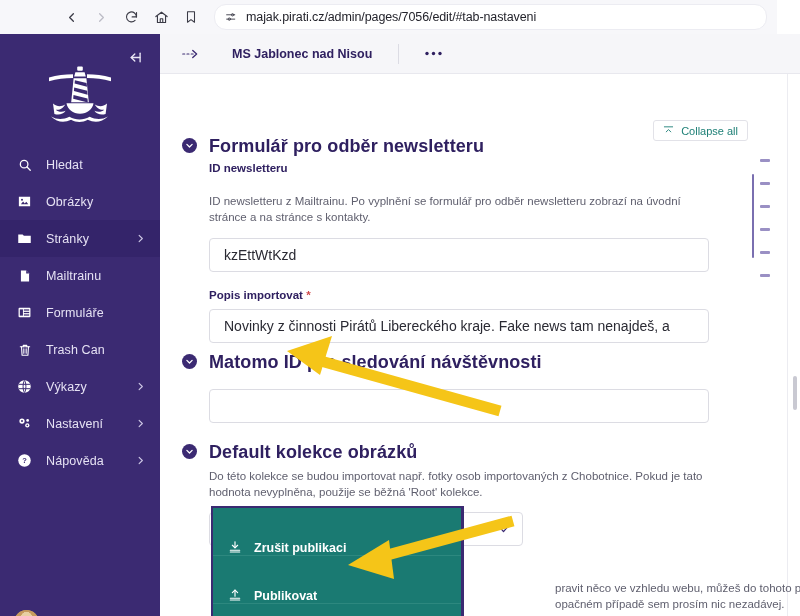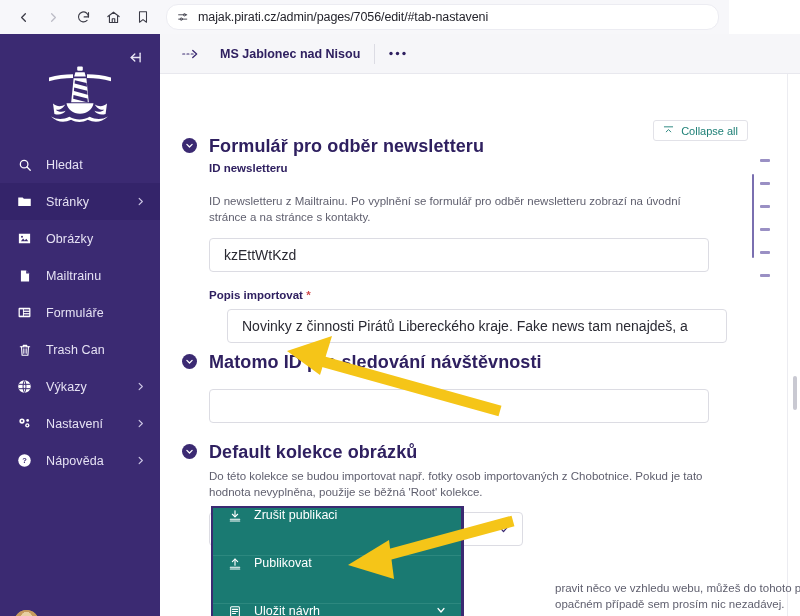--- a/index.html
+++ b/index.html
@@ -9,20 +9,21 @@
     background:#ffffff;
     -webkit-font-smoothing:antialiased;
   }
   .app{position:relative;width:800px;height:616px;overflow:hidden;}
 
   
   .browser-bar{
     position:absolute;left:0;top:0;width:729px;height:34px;
     background:#f7f7fa;display:flex;align-items:center;gap:0;
     border-bottom:1px solid #e6e6ec;
+    padding-left:48px;
   }
   .nav-btn{
     width:30px;height:30px;display:flex;align-items:center;justify-content:center;
     color:#3b3b46;flex:none;
   }
   .nav-btn:first-child{margin-left:8px;}
   .nav-btn.disabled{color:#bcbcc6;}
   .urlbar{
     margin-left:8px;margin-right:10px;flex:1;height:24px;background:#ffffff;
     border-radius:12px;display:flex;align-items:center;gap:8px;padding:0 10px;
@@ -73,21 +74,21 @@
   .sb-user .u-name{flex:1;font-size:12.5px;font-weight:bold;color:#ffffff;}
   .sb-user .u-chev{color:#d8d3ea;display:flex;align-items:center;}
 
   
   .main{
     position:absolute;left:160px;top:34px;width:640px;height:582px;
     background:#ffffff;overflow:hidden;
   }
   .topbar{
     height:40px;background:#f6f6f9;border-bottom:1px solid #e8e8ee;
-    display:flex;align-items:center;padding:0 0 0 22px;gap:0;box-sizing:border-box;
+    display:flex;align-items:center;padding:0 0 0 22px;gap:12px;box-sizing:border-box;
   }
   .bc-arrow{color:#3b2a72;display:flex;align-items:center;margin-right:18px;}
   .bc-title{font-size:12.5px;font-weight:bold;color:#2f2060;white-space:nowrap;}
   .bc-sep{width:1px;height:20px;background:#dcdce4;margin:0 14px;}
   .bc-dots{color:#2f2060;font-size:15px;letter-spacing:1.5px;line-height:8px;display:flex;align-items:center;}
 
   .content{
     position:absolute;left:0;top:40px;width:600px;height:542px;
     background:#ffffff;overflow:hidden;
   }
@@ -139,22 +140,22 @@
   
   .pub-shell{
     position:absolute;left:211px;top:506px;width:253px;height:110px;
     background:#3b2a72;box-sizing:border-box;padding:0;
   }
   .pub-menu{
     position:absolute;left:213px;top:508px;width:248px;background:#1a7a72;
     box-sizing:border-box;
   }
   .pub-item{
-    height:48px;display:flex;align-items:flex-start;gap:11px;padding:0 14px;
-    box-sizing:border-box;color:#ffffff;font-size:12.5px;font-weight:normal;
+    height:48px;display:flex;align-items:flex-end;gap:11px;padding:0 14px;
+    box-sizing:border-box;color:#ffffff;font-size:12.5px;font-weight:bold;
     border-bottom:1px solid #2d887f;
   }
   .pub-item .pi-ico{width:16px;height:16px;display:flex;align-items:center;justify-content:center;flex:none;}
   .pub-item .pi-label{flex:1;white-space:nowrap;}
   .pub-item .pi-chev{display:flex;align-items:center;color:#ffffff;}
   .pub-item.last{border-bottom:none;}
 
   .pilcrow{
     position:absolute;left:190px;top:533px;font-size:17px;color:#3b2a72;font-weight:bold;
     font-family:"Liberation Serif",serif;
@@ -244,43 +245,43 @@
       <div class="menu-item">
         <span class="mi-ico">
           <svg width="14" height="14" viewBox="0 0 24 24" fill="none" stroke="currentColor" stroke-width="2.2" stroke-linecap="round">
               <circle cx="10.5" cy="10.5" r="6.5"></circle>
               <line x1="15.5" y1="15.5" x2="21" y2="21"></line>
             </svg>
         </span>
         <span class="mi-label">Hledat</span>
       </div>
 
+      <div class="menu-item">
+        <span class="mi-ico">
+          <svg width="15" height="15" viewBox="0 0 24 24" fill="currentColor">
+              <path d="M3 4.5h18v15H3zM6.2 16.5l3.6-4.6 2.6 3.2 2.4-2.8 3.2 4.2z" fill="currentColor"></path>
+              <path d="M6.2 16.5l3.6-4.6 2.6 3.2 2.4-2.8 3.2 4.2z" fill="#3b2a72"></path>
+              <circle cx="8" cy="9" r="1.6" fill="#3b2a72"></circle>
+            </svg>
+        </span>
+        <span class="mi-label">Obrázky</span>
+      </div>
+
       <div class="menu-item active">
         <span class="mi-ico">
           <svg width="15" height="15" viewBox="0 0 24 24" fill="currentColor">
               <path d="M2 5.5h7l2 2.2h11V19H2z"></path>
             </svg>
         </span>
         <span class="mi-label">Stránky</span>
         <span class="mi-chev">
           <svg width="11" height="11" viewBox="0 0 24 24" fill="none" stroke="currentColor" stroke-width="2.4" stroke-linecap="round" stroke-linejoin="round">
               <polyline points="9 5 16 12 9 19"></polyline>
             </svg>
         </span>
-      </div>
-
-      <div class="menu-item">
-        <span class="mi-ico">
-          <svg width="15" height="15" viewBox="0 0 24 24" fill="currentColor">
-              <path d="M3 4.5h18v15H3zM6.2 16.5l3.6-4.6 2.6 3.2 2.4-2.8 3.2 4.2z" fill="currentColor"></path>
-              <path d="M6.2 16.5l3.6-4.6 2.6 3.2 2.4-2.8 3.2 4.2z" fill="#3b2a72"></path>
-              <circle cx="8" cy="9" r="1.6" fill="#3b2a72"></circle>
-            </svg>
-        </span>
-        <span class="mi-label">Obrázky</span>
       </div>
 
       <div class="menu-item">
         <span class="mi-ico">
           <svg width="14" height="14" viewBox="0 0 24 24" fill="currentColor">
               <path d="M5 2.5h9l5 5V21.5H5z"></path>
               <path d="M14 2.5v5h5" fill="#3b2a72"></path>
             </svg>
         </span>
         <span class="mi-label">Mailtrainu</span>
@@ -417,21 +418,21 @@
                 <polyline points="5 9 12 16 19 9"></polyline>
               </svg>
           </span>
           <span class="sec-title">Formulář pro odběr newsletteru</span>
         </div>
         <div style="margin-left:27px;margin-top:5px;">
           <div class="sub-label">ID newsletteru</div>
           <div class="help-text" style="margin-top:19px;">ID newsletteru z Mailtrainu. Po vyplnění se formulář pro odběr newsletteru zobrazí na úvodní stránce a na stránce s kontakty.</div>
           <div class="field" style="width:500px;margin-top:13px;">kzEttWtKzd</div>
           <div class="sub-label" style="margin-top:17px;"><span>Popis importovat</span> <span class="req-star">*</span></div>
-          <div class="field" style="width:500px;margin-top:8px;margin-left:18px;">Novinky z činnosti Pirátů Libereckého kraje. Fake news tam nenajdeš, a</div>
+          <div class="field" style="width:500px;margin-top:8px;">Novinky z činnosti Pirátů Libereckého kraje. Fake news tam nenajdeš, a</div>
         </div>
       </div>
 
       <div class="section" style="top:278px;width:545px;">
         <div class="sec-head">
           <span class="sec-toggle">
             <svg width="9" height="9" viewBox="0 0 24 24" fill="none" stroke="#ffffff" stroke-width="3.4" stroke-linecap="round" stroke-linejoin="round">
                 <polyline points="5 9 12 16 19 9"></polyline>
               </svg>
           </span>

